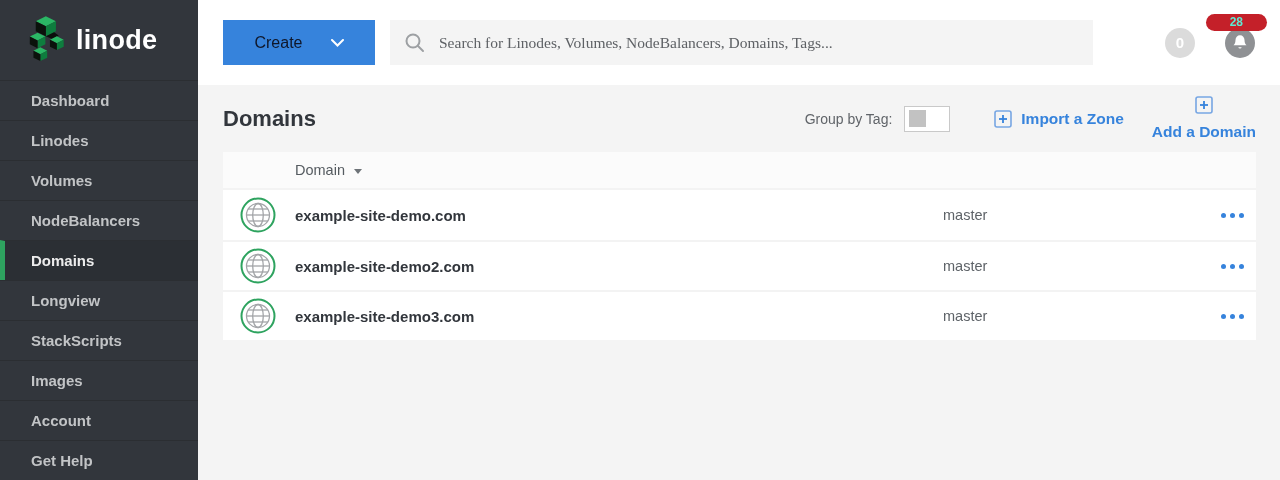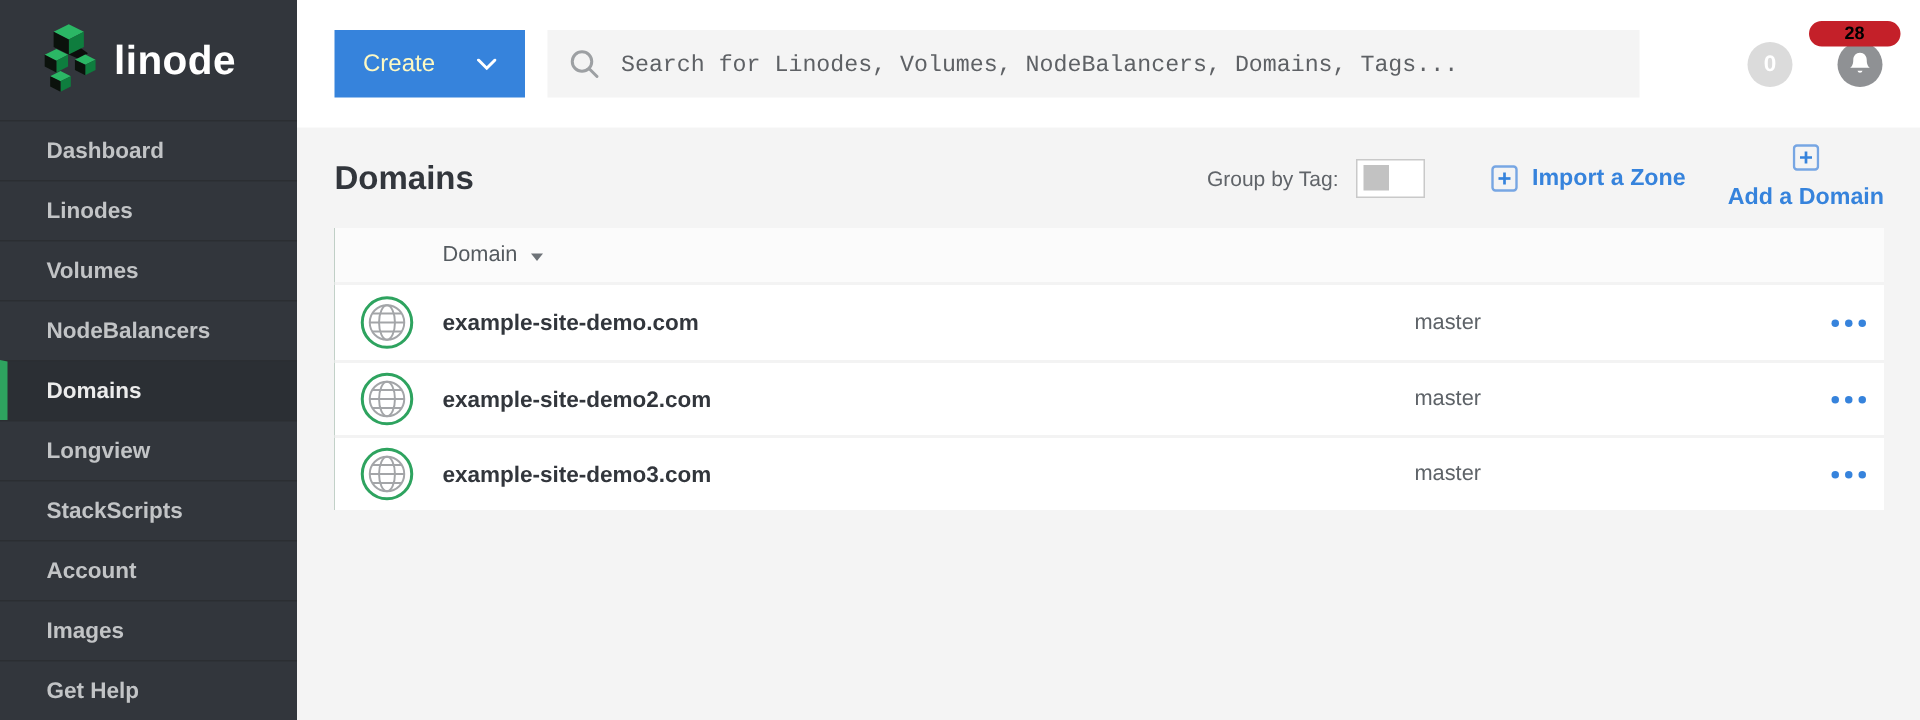--- a/index.html
+++ b/index.html
@@ -57,25 +57,25 @@
   
   .topbar {
     height: 85px;
     background: #ffffff;
     display: flex;
     align-items: center;
     padding: 0 25px;
     flex-shrink: 0;
   }
   .create-btn {
-    width: 127px;
+    width: 152px;
     height: 45px;
     background: #3683dc;
     border: none;
-    color: #fef9c3;
+    color: #0f172a;
     font-family: "Liberation Sans", sans-serif;
     font-size: 16px;
     display: flex;
     align-items: center;
     justify-content: center;
     gap: 28px;
     cursor: pointer;
     flex-shrink: 0;
   }
   .search-wrap {
@@ -86,21 +86,21 @@
     display: flex;
     align-items: center;
     padding-left: 14px;
     gap: 14px;
   }
   .search-wrap input {
     flex: 1;
     border: none;
     background: transparent;
     outline: none;
-    font-family: Liberation Mono, monospace;
+    font-family: Liberation Serif, serif;
     font-size: 15.5px;
     color: #3a3f44;
   }
   .search-wrap input::placeholder { color: #5e6165; opacity: 1; }
 
   .user-menu {
     display: flex;
     align-items: center;
     cursor: pointer;
     flex-shrink: 0;
@@ -134,21 +134,21 @@
     background: #8f9194;
     display: flex;
     align-items: center;
     justify-content: center;
   }
   .notif-badge {
     position: absolute;
     top: -14px;
     right: -12px;
     background: #c42029;
-    color: #000000;
+    color: #5eead4;
     font-size: 12px;
     font-weight: bold;
     border-radius: 9px;
     padding: 2px 24px 3px;
     line-height: 12px;
   }
 
   
   .content { flex: 1; padding: 0 24px 0 25px; }
   .page-header {
@@ -268,24 +268,24 @@
   <div class="nav-item active">
       <span>Domains</span>
     </div>
   <div class="nav-item">
       <span>Longview</span>
     </div>
   <div class="nav-item">
       <span>StackScripts</span>
     </div>
   <div class="nav-item">
+      <span>Images</span>
+    </div>
+  <div class="nav-item">
       <span>Account</span>
-    </div>
-  <div class="nav-item">
-      <span>Images</span>
     </div>
   <div class="nav-item">
       <span>Get Help</span>
     </div>
 </div>
 
 <div class="main">
 
   <div class="topbar">
     <button class="create-btn">

